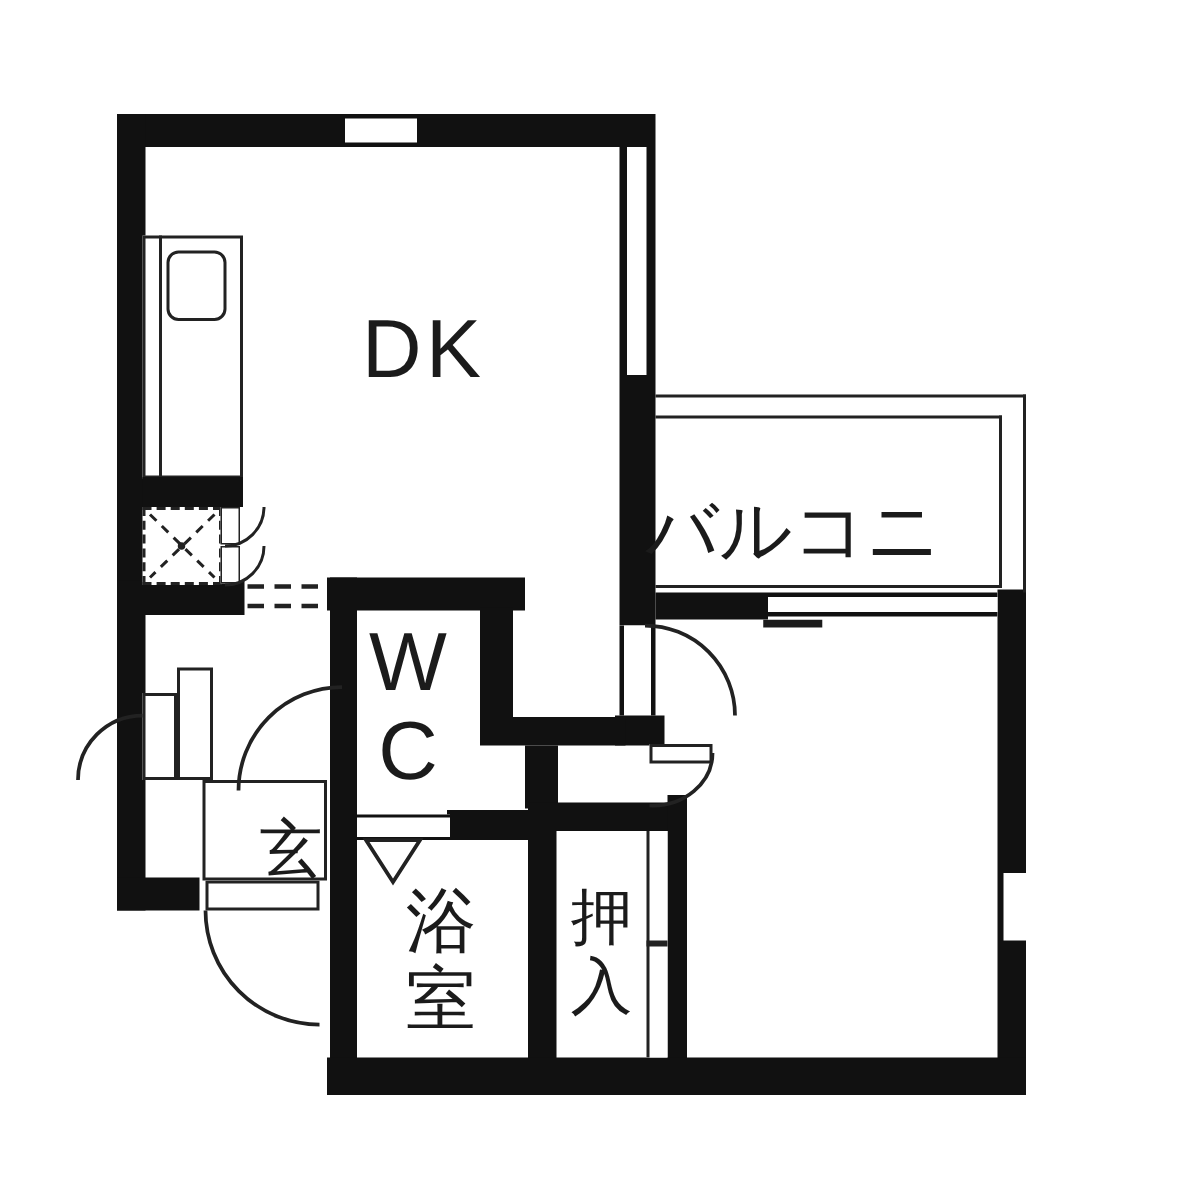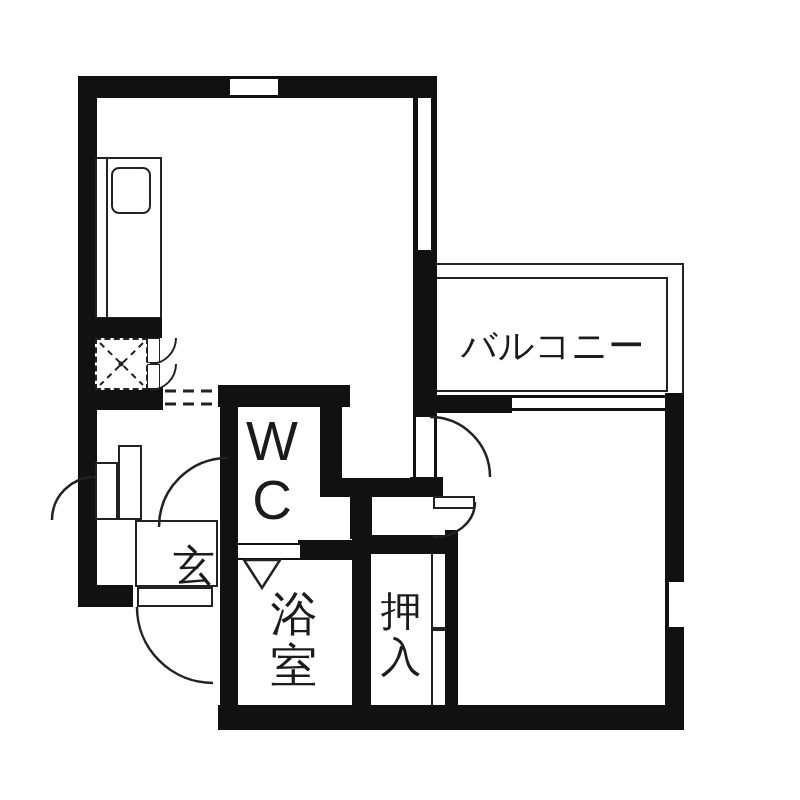--- a/index.html
+++ b/index.html
@@ -79,22 +79,23 @@
     <path d="M176,338 A26,26 0 0 1 150,364" fill="none" stroke="#222" stroke-width="2"></path>
     <path d="M176,364 A26,26 0 0 1 150,390" fill="none" stroke="#222" stroke-width="2"></path>
     <path d="M165,391 H216" stroke="#222" stroke-width="3" stroke-dasharray="11,7"></path>
     <path d="M165,404 H216" stroke="#222" stroke-width="3" stroke-dasharray="11,7"></path>
     <path d="M100,343 L143,385" stroke="#222" stroke-width="2" stroke-dasharray="6,5"></path>
     <path d="M143,343 L100,385" stroke="#222" stroke-width="2" stroke-dasharray="6,5"></path>
     <circle cx="121" cy="364" r="2.5" fill="#222"></circle>
     <polygon points="244,560 280,560 262,588" fill="#fff" stroke="#222" stroke-width="2.5"></polygon>
   </svg>
 
+  <div class="lbl" style="left:230px;top:200px;width:105px;font-size:55px;letter-spacing:3px">DK</div>
 
-  <div class="lbl" style="left:450px;top:322px;width:205px;font-size:36px">バルコニー</div>
+  <div class="lbl" style="left:426px;top:322px;width:205px;font-size:48px">バルコニー</div>
 
 
   <div class="lbl" style="left:222px;top:412px;width:100px;font-size:55px;line-height:59px"><span>W</span><br><span>C</span></div>
 
   <div class="lbl" style="left:168px;top:538px;width:52px;font-size:42px">玄</div>
 
   <div class="lbl" style="left:266px;top:588px;width:56px;font-size:47px;line-height:52px"><span>浴</span><br><span>室</span></div>
 
   <div class="lbl" style="left:377px;top:588px;width:48px;font-size:41px;line-height:46px"><span>押</span><br><span>入</span></div>
 

